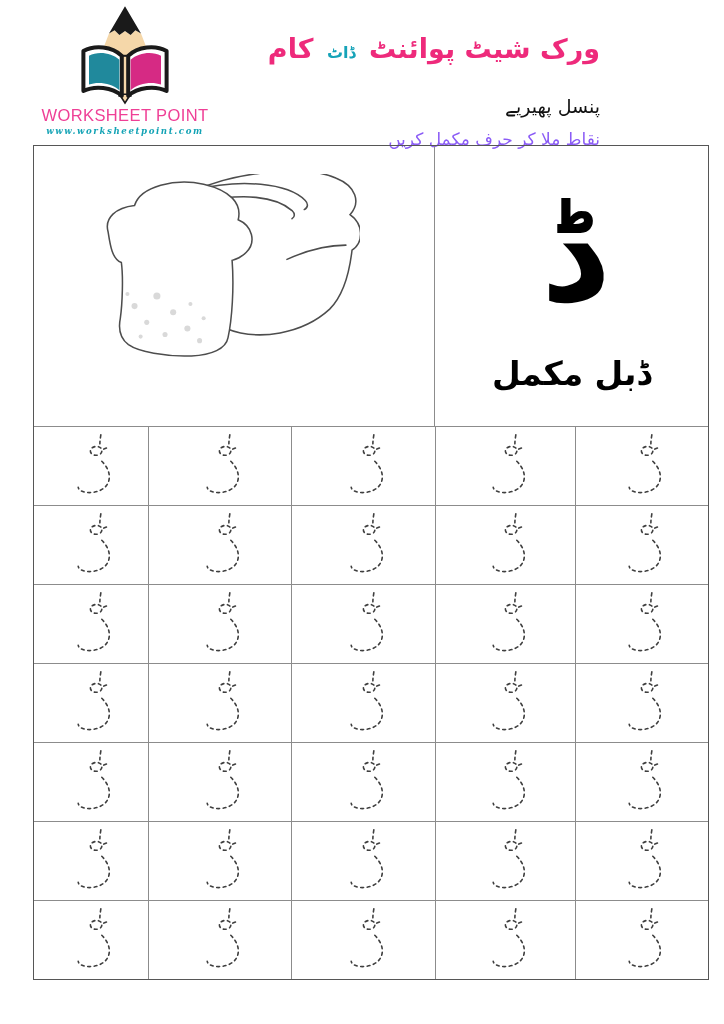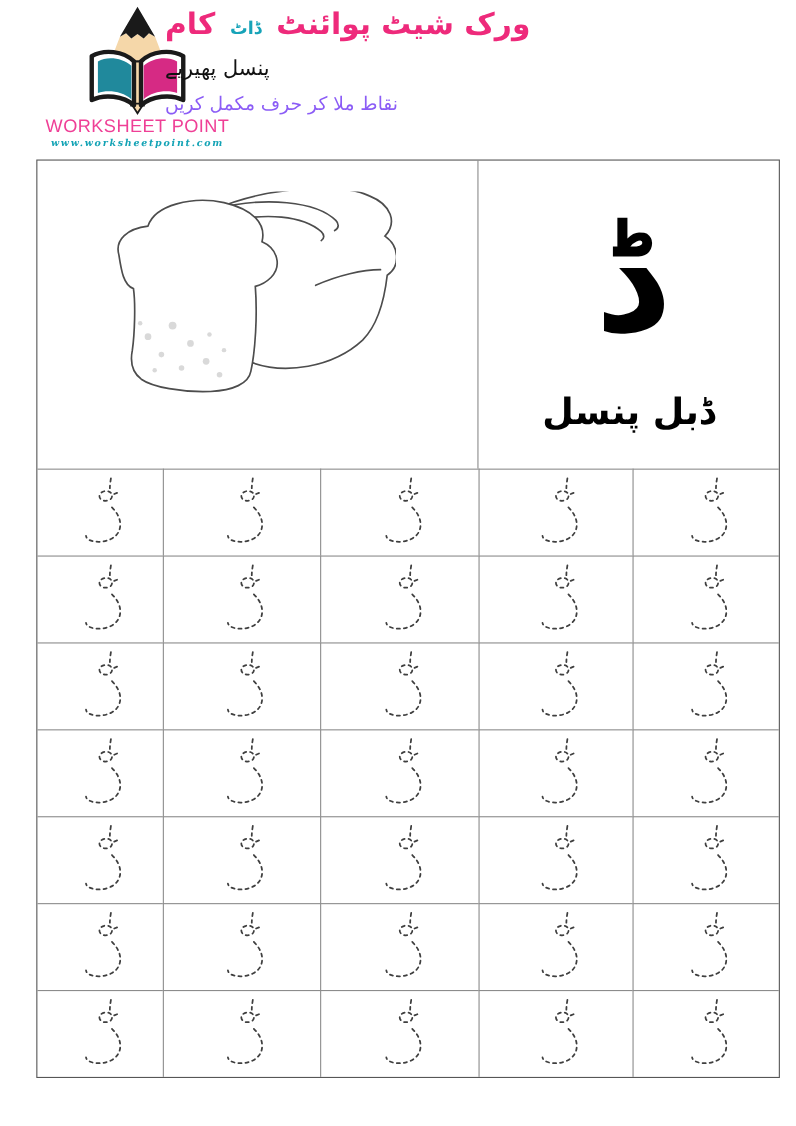--- a/index.html
+++ b/index.html
@@ -7,24 +7,24 @@
         font-family:"DejaVu Sans",sans-serif;}
 
   
   .logo-block{position:absolute;left:40px;top:4px;width:170px;text-align:center;}
   .logo-icon{display:block;margin:0 auto;width:112px;height:102px;}
   .brand-name{font-family:"Liberation Sans",sans-serif;font-weight:normal;
               font-size:16.5px;letter-spacing:.4px;color:#ef3f96;white-space:nowrap;}
   .brand-site{font-family:"DejaVu Serif",serif;font-style:italic;font-weight:bold;
               font-size:8.6px;letter-spacing:1.6px;color:#13a3b5;margin-top:1px;white-space:nowrap;}
 
-  .title-block{position:absolute;left:150px;top:4px;width:450px;text-align:left;direction:rtl;}
+  .title-block{position:absolute;left:150px;top:30px;width:450px;text-align:right;direction:rtl;}
   .sheet-title{font-size:27px;font-weight:bold;color:#ee2a7b;line-height:38px;white-space:nowrap;}
   .sheet-title .dot-part{font-size:16px;color:#16a3b8;margin:0 4px;}
-  .instr1{font-size:19px;color:#111;margin-top:4px;line-height:26px;}
+  .instr1{font-size:19px;color:#111;margin-top:21px;line-height:26px;}
   .instr2{font-size:17px;color:#8b5cf6;margin-top:8px;line-height:24px;}
 
   .name-block{position:absolute;top:74px;right:22px;direction:rtl;display:flex;align-items:flex-end;}
   .name-label{font-size:20px;font-weight:bold;color:#111;line-height:24px;}
   .name-line{width:118px;border-bottom:2px solid #1c1c1c;height:17px;margin-right:7px;}
 
   
   .sheet-table{position:absolute;left:33px;top:145px;width:674px;border:1.6px solid #565656;}
   .main-row{display:grid;grid-template-columns:401px 273px;height:280px;}
   .bread-cell{position:relative;border-right:1.3px solid #8c8c8c;}
@@ -100,21 +100,21 @@
             <circle cx="92" cy="152" r="3"></circle>
               <circle cx="108" cy="142" r="2"></circle>
             <circle cx="46" cy="160" r="2"></circle>
               <circle cx="104" cy="164" r="2.5"></circle>
             <circle cx="33" cy="118" r="2"></circle>
           </g>
         </svg>
       </div>
       <div class="letter-cell">
         <div class="target-letter">ڈ</div>
-        <div class="letter-word">ڈبل پنسل</div>
+        <div class="letter-word">ڈبل مکمل</div>
       </div>
     </div>
 
     <div class="trace-grid">
         <div class="trace-cell first-col">
           <svg width="46" height="66" viewBox="0 0 48 70" fill="none" stroke="#3f3f3f" stroke-width="1.7" stroke-linecap="round" stroke-dasharray="3 3.8">
 
     <path d="M27,2 C26.5,5.5 26,8.5 26,11.5"></path>
 
     <path d="M27,16 C25,13.5 19,13.5 16.5,17 C14.5,20.5 18,24.5 23.5,23.5 C26.5,23 28.5,21 28,18 L34,15.5"></path>

